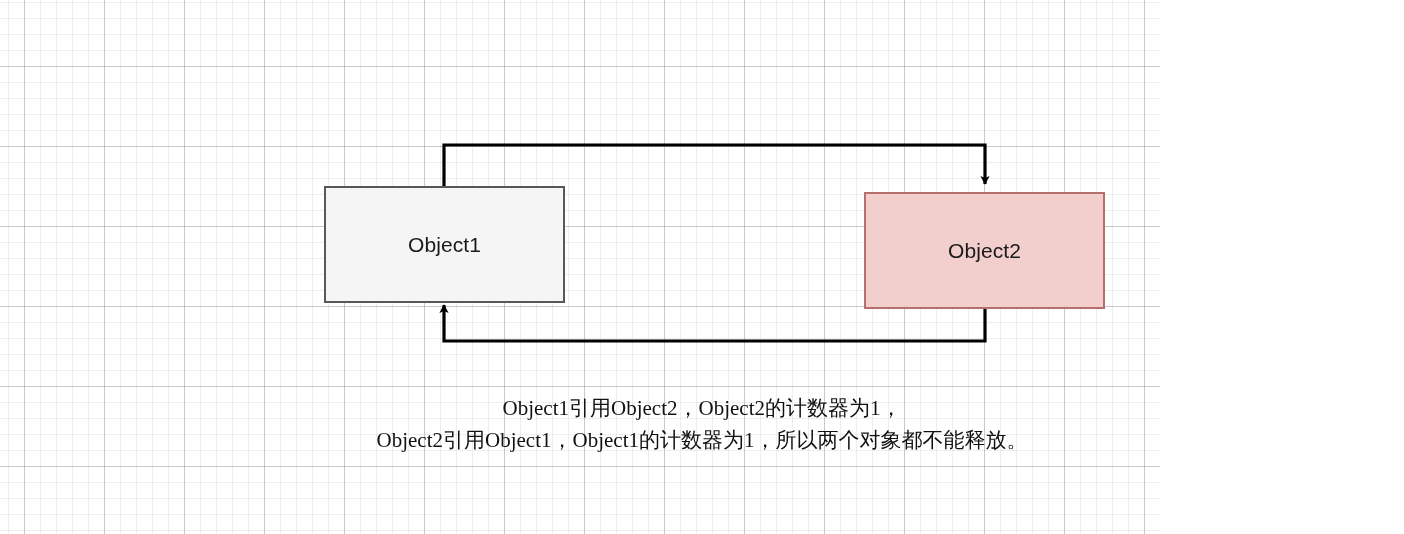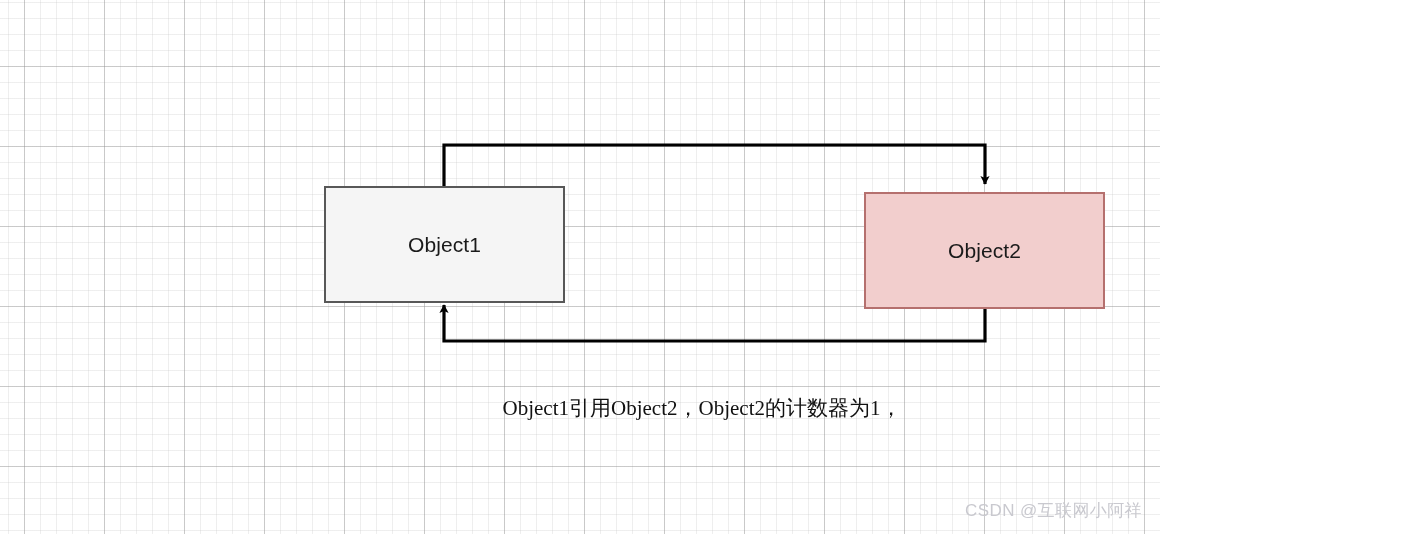--- a/index.html
+++ b/index.html
@@ -126,17 +126,17 @@
   <div class="node object1">
     <span>Object1</span>
   </div>
 
   <div class="node object2">
     <span>Object2</span>
   </div>
 
   <div id="caption">
     <span class="cap-line">Object1引用Object2，Object2的计数器为1，</span>
+    <span class="cap-line">Object2引用Object1，Object1的计数器为1，所以两个对象都不能释放。</span>
   </div>
 
-  <div id="watermark">CSDN @互联网小阿祥</div>
 
 </div>
 
 </body></html>

